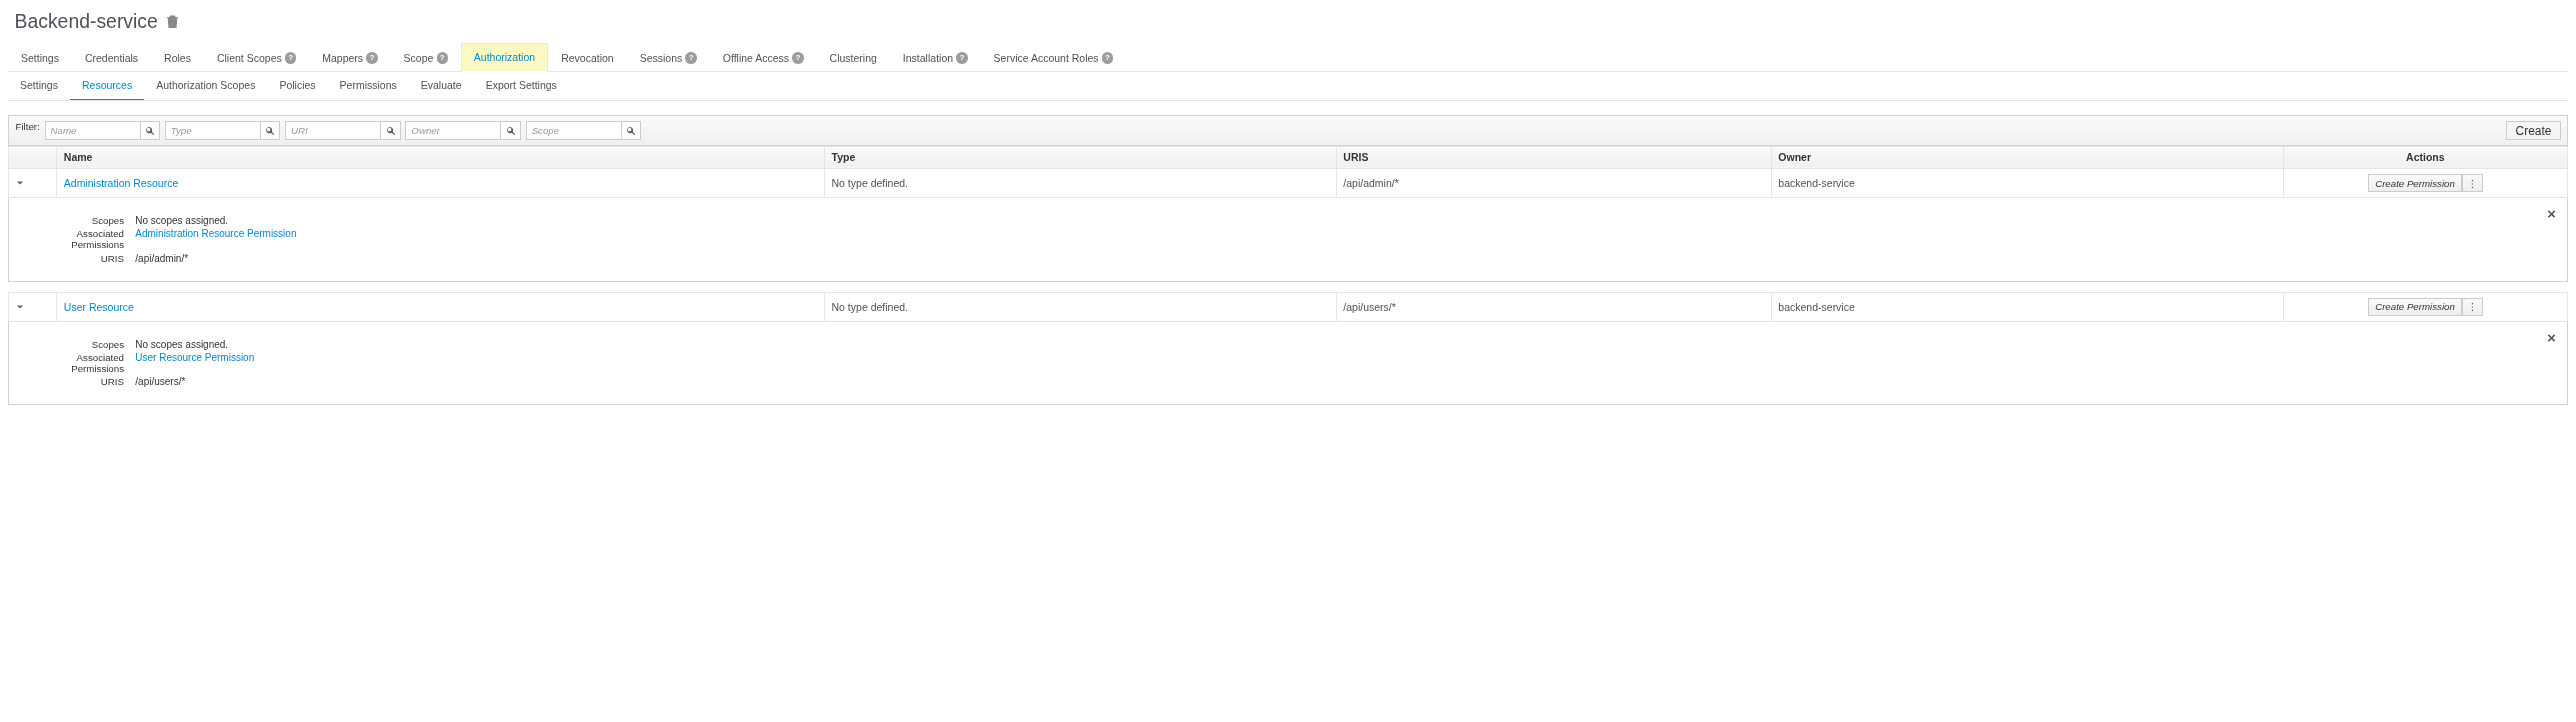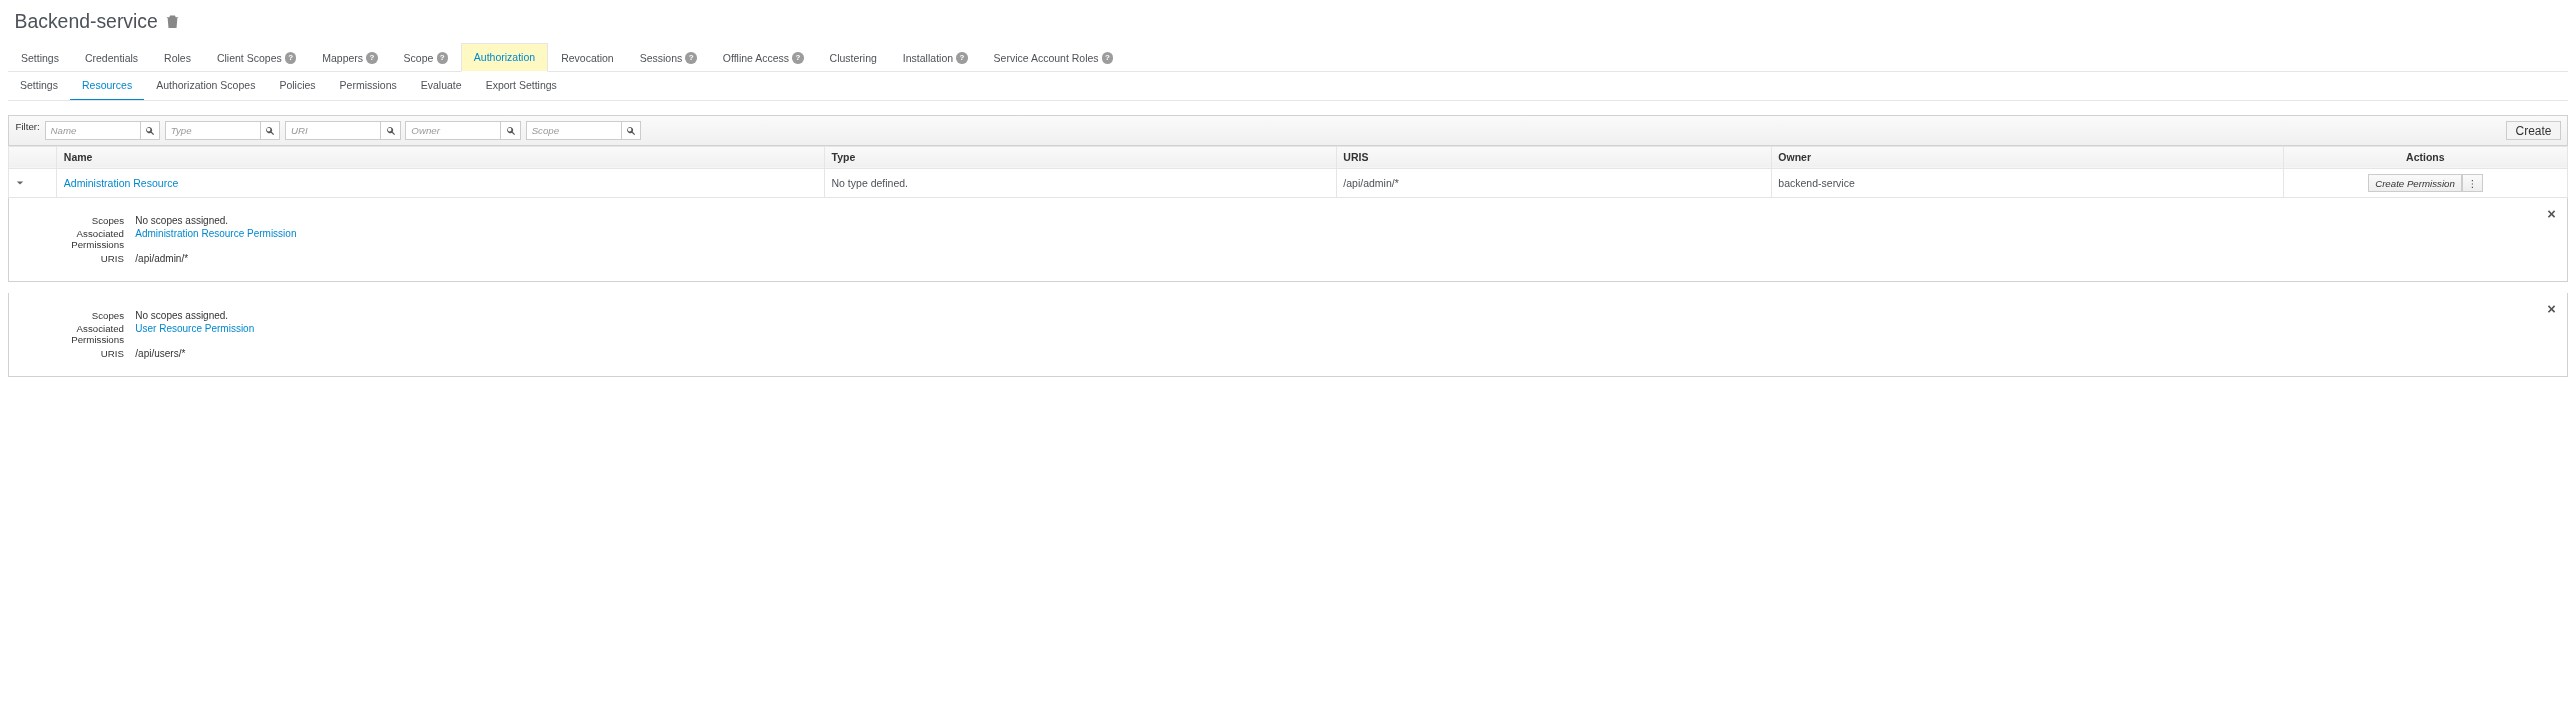--- a/index.html
+++ b/index.html
@@ -354,20 +354,36 @@
           <div class="detail-label">Associated Permissions</div>
           <div class="detail-val"><a class="link">Administration Resource Permission</a></div>
         </div>
         <div class="detail-row">
           <div class="detail-label">URIS</div>
           <div class="detail-val">/api/admin/*</div>
         </div>
       </div>
     </div>
     <div class="block">
+      <table class="resources">
+        <tbody>
+          <tr>
+            <td class="col-expander"><span class="expander">
+                <svg width="8" height="8" viewBox="0 0 10 10">
+                  <path fill="currentColor" d="M1 3l4 4 4-4z"></path>
+                </svg>
+              </span></td>
+            <td class="col-name"><a class="link">User Resource</a></td>
+            <td class="col-type">No type defined.</td>
+            <td class="col-uris">/api/users/*</td>
+            <td class="col-owner">backend-service</td>
+            <td class="col-actions" style="text-align: center;"><button class="action-btn">Create Permission</button><button class="dropdown-toggle">⋮</button></td>
+          </tr>
+        </tbody>
+      </table>
       <div class="detail-panel">
         <span class="close-x">×</span>
         <div class="detail-row">
           <div class="detail-label">Scopes</div>
           <div class="detail-val">No scopes assigned.</div>
         </div>
         <div class="detail-row">
           <div class="detail-label">Associated Permissions</div>
           <div class="detail-val"><a class="link">User Resource Permission</a></div>
         </div>

